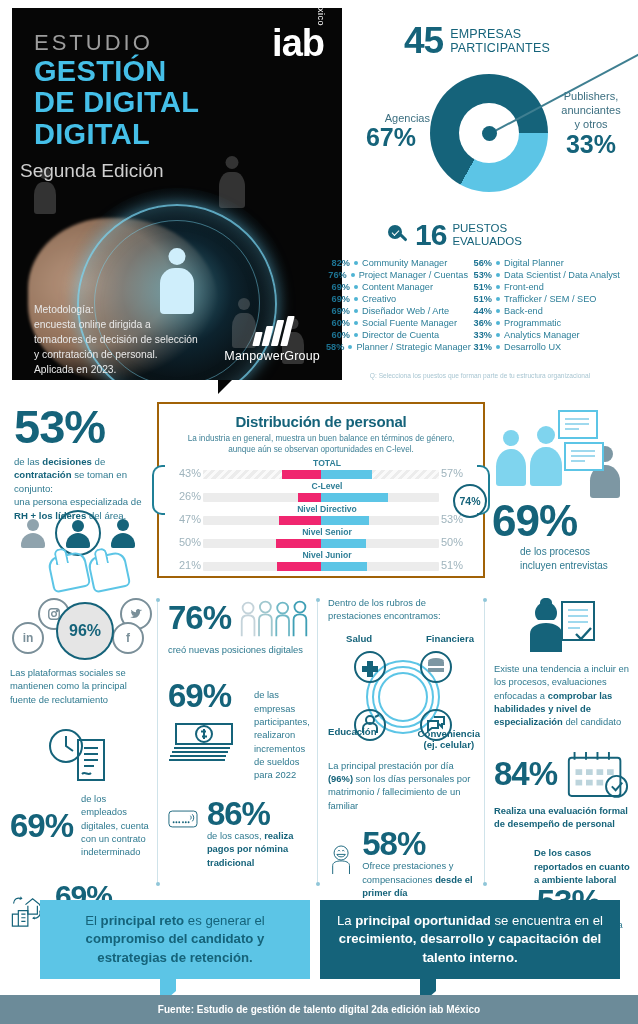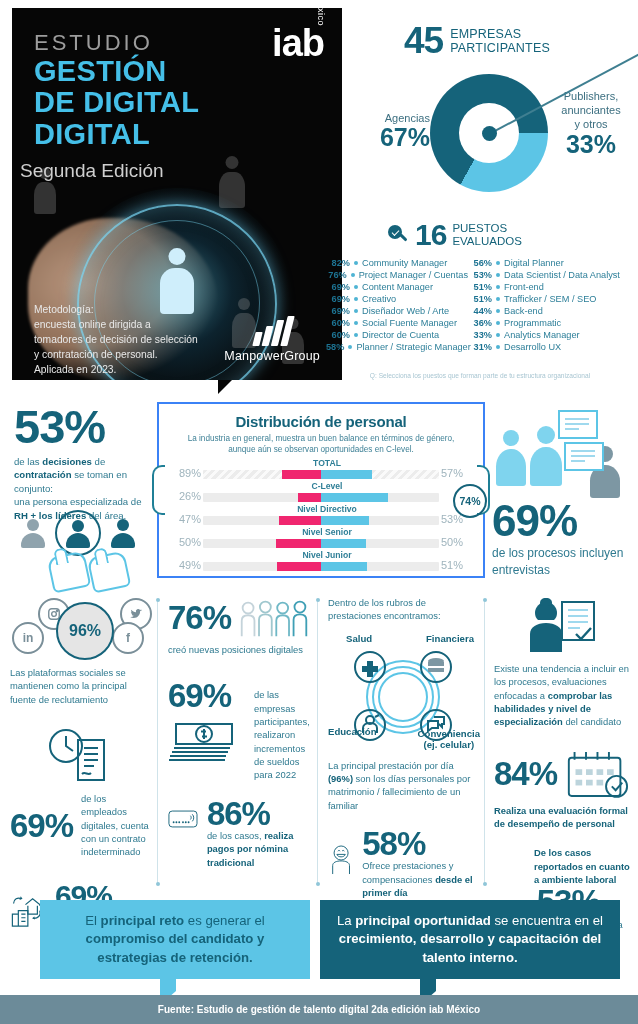--- a/index.html
+++ b/index.html
@@ -54,21 +54,21 @@
   .donut{position:absolute;left:78px;top:66px;width:118px;height:118px;border-radius:50%;
         background:conic-gradient(from 90deg, #5cc5e6 0deg 119deg, #15637a 119deg 360deg);}
   .donut::after{content:"";position:absolute;left:50%;top:50%;transform:translate(-50%,-50%);
         width:60px;height:60px;border-radius:50%;background:#fff;}
   .donut-hub{position:absolute;left:130px;top:118px;width:15px;height:15px;border-radius:50%;
         background:#15637a;z-index:3;}
   .donut-line{position:absolute;left:137px;top:125px;width:260px;height:2px;background:#3f7f91;
         transform-origin:0 0;transform:rotate(-28deg);z-index:2;}
   .lbl-ag{position:absolute;left:0px;top:98px;width:78px;text-align:right;margin-top:6px;}
   .lbl-ag .t{font-size:11px;color:#3c6f80;}
-  .lbl-ag .p{font-size:25px;font-weight:bold;color:#15637a;line-height:1.05;}
+  .lbl-ag .p{font-size:25px;font-weight:bold;color:#15637a;line-height:1.05;text-align:center;}
   .lbl-pub{position:absolute;left:196px;top:82px;width:86px;text-align:center;}
   .lbl-pub .t{font-size:11px;color:#3c6f80;line-height:1.25;}
   .lbl-pub .p{font-size:25px;font-weight:bold;color:#15637a;line-height:1.1;}
   .stat16{position:absolute;left:36px;top:212px;display:flex;align-items:center;gap:6px;}
   .stat16 .n{font-size:30px;font-weight:bold;color:#15637a;line-height:1;letter-spacing:-1px;}
   .stat16 .l{font-size:11.5px;color:#15637a;line-height:1.12;}
   .mag{width:21px;height:21px;position:relative;}
   .mag .c{position:absolute;left:0;top:0;width:14px;height:14px;border-radius:50%;background:#15637a;}
   .mag .c::after{content:"";position:absolute;left:3.5px;top:5px;width:6px;height:3px;
         border-left:1.6px solid #fff;border-bottom:1.6px solid #fff;transform:rotate(-45deg);}
@@ -98,21 +98,21 @@
   .pico.teal .hd,.pico.teal .bd{background:#15637a;}
   .pico.ring{width:42px;height:42px;border:2.5px solid #15637a;border-radius:50%;}
   .pico.ring .hd{background:#15637a;top:8px;}
   .pico.ring .bd{background:#15637a;top:21px;}
   .hands{position:absolute;left:46px;top:552px;width:96px;height:36px;}
   .hands .f{position:absolute;width:34px;height:32px;border:2.2px solid #5cc5e6;border-radius:11px 11px 6px 6px;}
   .hands .f::before{content:"";position:absolute;left:6px;top:-9px;width:9px;height:14px;
         border:2.2px solid #5cc5e6;border-bottom:none;border-radius:6px 6px 0 0;background:#fff;}
 
   .dist{position:absolute;left:157px;top:402px;width:324px;height:172px;
-        border:2px solid #3b82f6;background:#fff;}
+        border:2px solid #a16207;background:#fff;}
   .dist h3{margin:9px 0 0;text-align:center;font-size:15px;color:#15637a;letter-spacing:-.2px;}
   .dist p{margin:3px 14px 0;text-align:center;font-size:8.2px;color:#3e8096;line-height:1.36;}
   .brace{position:absolute;top:50%;transform:translateY(-50%);width:11px;height:46px;
         border:2px solid #1f7f96;background:#fff;}
   .brace.l{left:-7px;border-right:none;border-radius:10px 0 0 10px;}
   .brace.r{right:-7px;border-left:none;border-radius:0 10px 10px 0;}
   .rows{margin-top:4px;}
   .rw{position:relative;height:23px;}
   .rw .cap{position:absolute;left:12px;right:0;top:-1px;text-align:center;font-size:8.6px;
         font-weight:bold;color:#2f7f97;}
@@ -120,21 +120,21 @@
   .rw .line.hatch{background:repeating-linear-gradient(135deg,#ececec 0 3px,#fafafa 3px 6px);}
   .rw .pink{position:absolute;top:11px;height:9px;background:#f0266f;}
   .rw .blue{position:absolute;top:11px;height:9px;background:#5cc5e6;}
   .rw .lv{position:absolute;left:2px;top:8px;width:40px;text-align:right;font-size:11px;color:#9fb4bd;}
   .rw .rv{position:absolute;right:2px;top:8px;width:40px;text-align:left;font-size:11px;color:#9fb4bd;}
   .rw .rv.circ{right:-4px;top:2px;width:30px;height:30px;border:2.2px solid #15637a;border-radius:50%;
         display:flex;align-items:center;justify-content:center;font-size:10.5px;font-weight:bold;color:#15637a;}
 
   .s69i{position:absolute;left:492px;top:500px;width:134px;}
   .s69i .big{font-size:44px;font-weight:bold;color:#15637a;line-height:.95;letter-spacing:-1px;}
-  .s69i .tx{margin-top:3px;font-size:12px;color:#2f7a90;line-height:1.4;}
+  .s69i .tx{margin-top:3px;font-size:10px;color:#2f7a90;line-height:1.4;margin-left:28px;}
   .iv{position:absolute;left:490px;top:408px;width:140px;height:86px;}
   .iv .p{position:absolute;}
   .iv .p .hd{position:absolute;left:50%;top:0;transform:translateX(-50%);border-radius:50%;}
   .iv .p .bd{position:absolute;left:50%;transform:translateX(-50%);border-radius:48% 48% 3px 3px;}
   .bub{position:absolute;border:2.2px solid #5cc5e6;background:#fff;}
   .bub i{position:absolute;left:5px;height:1.6px;background:#9fd9ee;display:block;}
 
   
   .col{position:absolute;top:596px;}
   .vdiv{position:absolute;top:600px;width:1px;height:284px;background:#cfe3ea;}
@@ -387,21 +387,21 @@
     <span class="brace l"></span>
     <span class="brace r"></span>
     <h3>Distribución de personal</h3>
     <p>La industria en general, muestra un buen balance en términos de género, aunque aún se observan oportunidades en C-level.</p>
     <div class="rows" id="dist-rows">
         <div class="rw">
           <div class="cap">TOTAL</div>
           <div class="line hatch"></div>
           <div class="pink" style="left:123.3px;width:38.7px;"></div>
           <div class="blue" style="left:162px;width:51.300000000000004px;"></div>
-          <div class="lv">89%</div>
+          <div class="lv">43%</div>
           <div class="rv">57%</div>
         </div>
         <div class="rw">
           <div class="cap">C-Level</div>
           <div class="line"></div>
           <div class="pink" style="left:138.6px;width:23.400000000000002px;"></div>
           <div class="blue" style="left:162px;width:66.60000000000001px;"></div>
           <div class="lv">26%</div>
           <div class="rv circ">74%</div>
         </div>
@@ -419,21 +419,21 @@
           <div class="pink" style="left:117px;width:45px;"></div>
           <div class="blue" style="left:162px;width:45px;"></div>
           <div class="lv">50%</div>
           <div class="rv">50%</div>
         </div>
         <div class="rw">
           <div class="cap">Nivel Junior</div>
           <div class="line"></div>
           <div class="pink" style="left:117.9px;width:44.1px;"></div>
           <div class="blue" style="left:162px;width:45.9px;"></div>
-          <div class="lv">49%</div>
+          <div class="lv">21%</div>
           <div class="rv">51%</div>
         </div>
       </div>
   </div>
 
   <div class="iv">
     <span class="p" style="left:6px;top:22px;width:30px;height:56px;">
       <i class="hd" style="width:16px;height:16px;background:#7fd4ee;"></i>
       <i class="bd" style="top:19px;width:30px;height:37px;background:#7fd4ee;"></i>
     </span>

